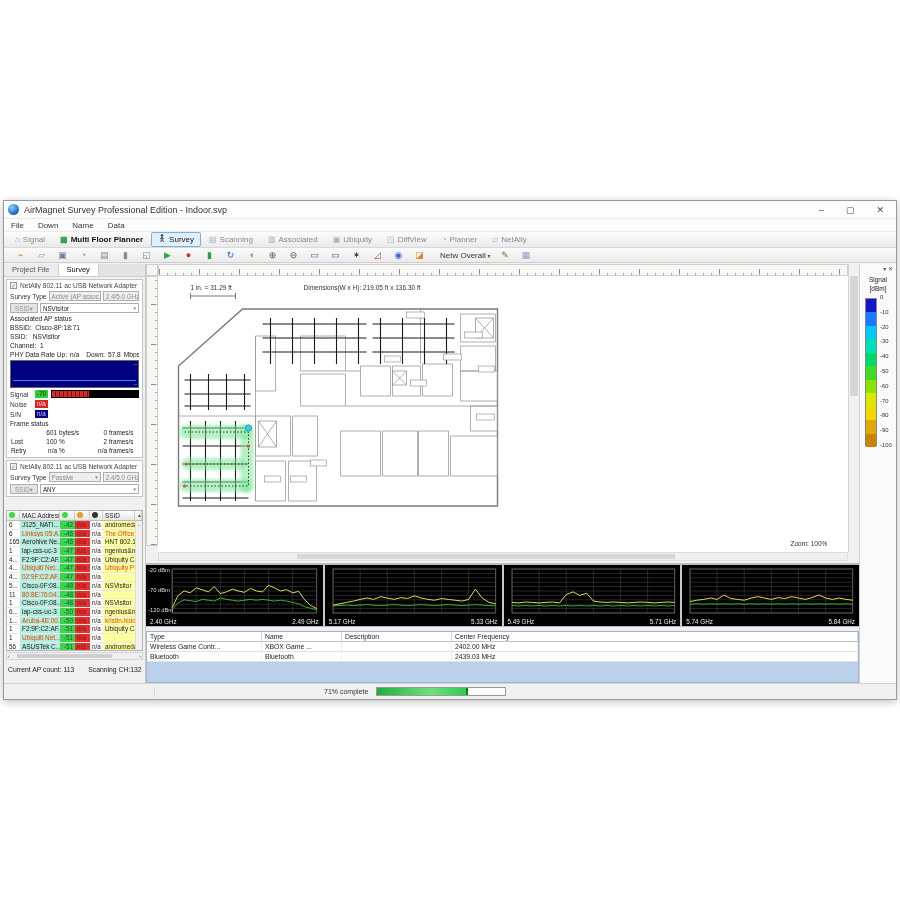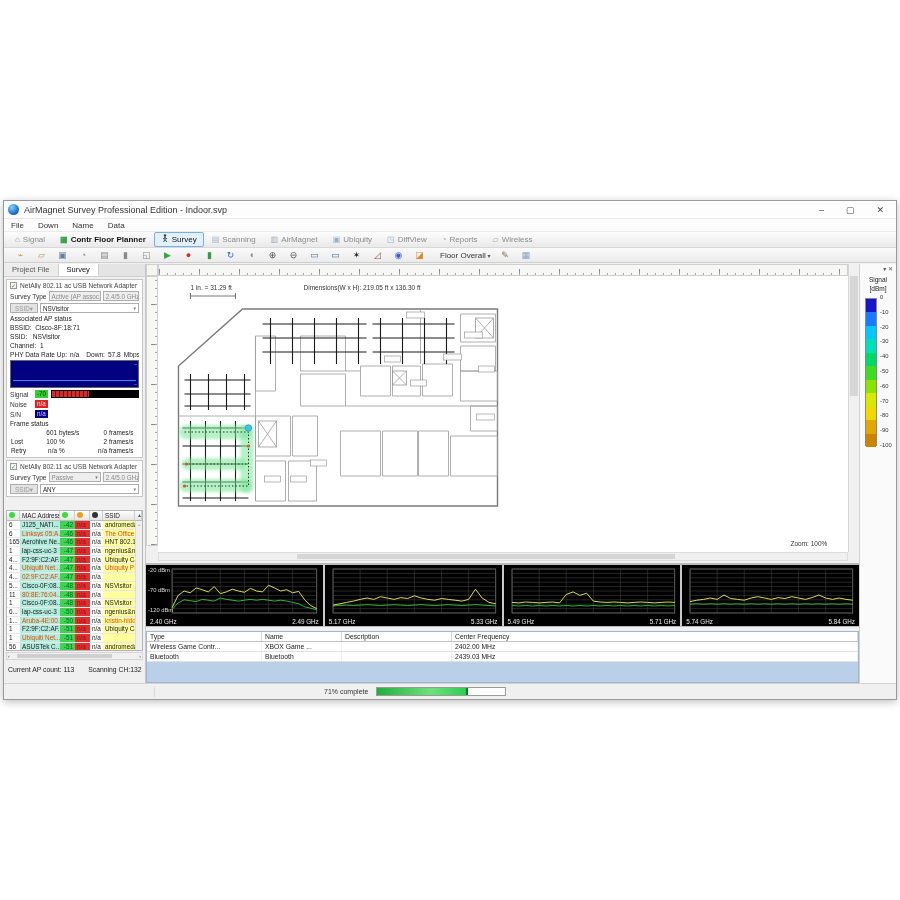--- a/index.html
+++ b/index.html
@@ -151,52 +151,52 @@
       <span>Data</span>
     </div>
 
   <div class="tabbar" id="tabbar">
       <div class="tb-tab">
         <span class="g" style="color: rgb(138, 160, 184);">⌂</span>
         <span>Signal</span>
       </div>
       <div class="tb-tab bold">
         <span class="g" style="color: rgb(46, 158, 63);">▦</span>
-        <span>Contr Floor Planner</span>
+        <span>Multi Floor Planner</span>
       </div>
       <div class="tb-tab sel">
         <span class="g"><svg width="8" height="9" viewBox="0 0 8 9">
             <circle cx="4" cy="1.5" r="1.2" fill="#333"></circle>
             <path d="M4,3 L4,5.5 M4,3.5 L2,5 M4,3.5 L6,5 M4,5.5 L2.5,8 M4,5.5 L5.8,8" stroke="#333" stroke-width="0.9" fill="none"></path>
           </svg></span>
         <span>Survey</span>
       </div>
       <div class="tb-tab">
         <span class="g" style="color: rgb(154, 176, 192);">▤</span>
         <span>Scanning</span>
       </div>
       <div class="tb-tab">
         <span class="g" style="color: rgb(154, 176, 192);">▥</span>
-        <span>AirMagnet</span>
+        <span>Associated</span>
       </div>
       <div class="tb-tab">
         <span class="g" style="color: rgb(154, 176, 192);">▣</span>
         <span>Ubiquity</span>
       </div>
       <div class="tb-tab">
         <span class="g" style="color: rgb(154, 176, 192);">◳</span>
         <span>DiffView</span>
       </div>
       <div class="tb-tab">
         <span class="g" style="color: rgb(154, 176, 192);">◔</span>
-        <span>Reports</span>
+        <span>Planner</span>
       </div>
       <div class="tb-tab">
         <span class="g" style="color: rgb(154, 176, 192);">▱</span>
-        <span>Wireless</span>
+        <span>NetAlly</span>
       </div>
     </div>
 
   <div class="toolbar" id="toolbar">
       <span class="ticon" style="color: rgb(217, 138, 43);">⌁</span>
       <span class="ticon" style="color: rgb(176, 154, 80);">▱</span>
       <span class="ticon" style="color: rgb(106, 127, 154);">▣</span>
       <span class="ticon" style="color: rgb(138, 138, 138);">◔</span>
       <span class="ticon" style="color: rgb(138, 138, 138);">▤</span>
       <span class="ticon" style="color: rgb(138, 138, 138);">▮</span>
@@ -207,21 +207,21 @@
       <span class="ticon" style="color: rgb(43, 95, 212);">↻</span>
       <span class="ticon" style="color: rgb(138, 138, 138);">◖</span>
       <span class="ticon" style="color: rgb(85, 85, 85);">⊕</span>
       <span class="ticon" style="color: rgb(85, 85, 85);">⊖</span>
       <span class="ticon" style="color: rgb(74, 106, 138);">▭</span>
       <span class="ticon" style="color: rgb(74, 106, 138);">▭</span>
       <span class="ticon" style="color: rgb(34, 34, 34);">✶</span>
       <span class="ticon" style="color: rgb(154, 74, 74);">◿</span>
       <span class="ticon" style="color: rgb(58, 95, 212);">◉</span>
       <span class="ticon" style="color: rgb(217, 137, 43);">◪</span>
-      <span class="view-sel"><span>Floor Overall</span><span class="car"> ▾</span></span>
+      <span class="view-sel"><span>Netw Overall</span><span class="car"> ▾</span></span>
       <span class="ticon" style="color: rgb(122, 106, 58);">✎</span>
       <span class="ticon" style="color: rgb(138, 160, 192);">▦</span>
     </div>
 
   <div id="content">
 
     <div id="leftpanel">
       <div class="lp-tabs" id="lp-tabs">
           <div class="lp-tab">Project File</div>
           <div class="lp-tab active">Survey</div>

